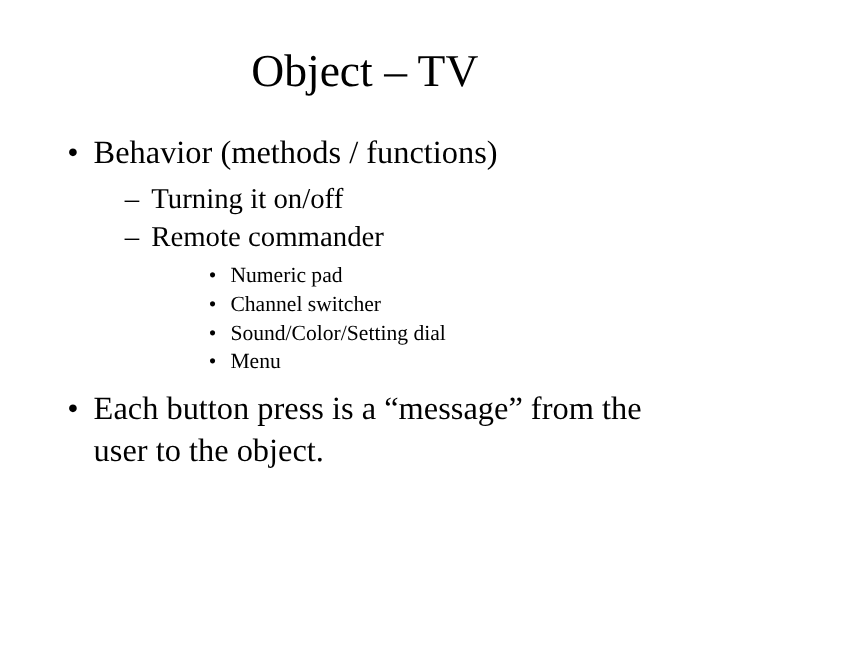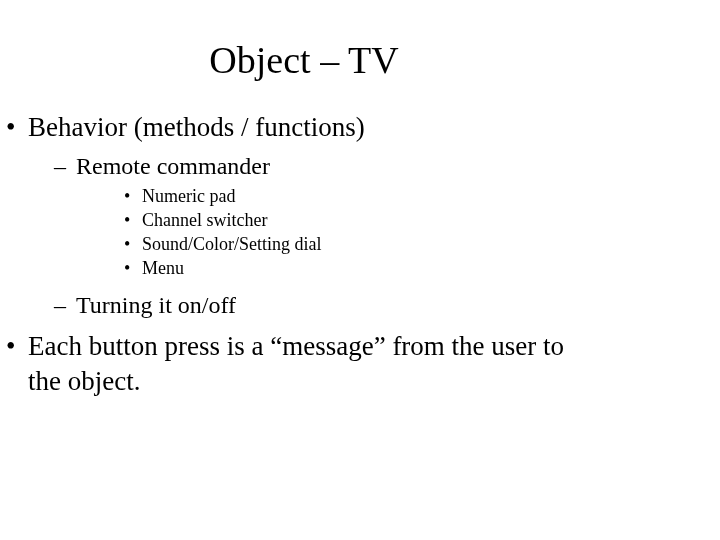--- a/index.html
+++ b/index.html
@@ -17,20 +17,21 @@
     position: relative;
     box-sizing: border-box;
   }
   .title {
     text-align: center;
     font-size: 38px;
     padding-top: 38px;
     padding-bottom: 28px;
   }
   .content {
+    padding-left: 50px;
     padding-right: 40px;
   }
   ul {
     margin: 0;
     padding: 0;
     list-style: none;
   }
   li { line-height: 1.28; }
   
   .l1 > li {
@@ -82,31 +83,31 @@
 <div class="slide">
   <div class="title">Object – TV</div>
 
   <div class="content">
     <ul class="l1">
 
       <li>
         <span>Behavior (methods / functions)</span>
 
         <ul class="l2 l2-wrap">
+          <li>Turning it on/off</li>
           <li>
             <span>Remote commander</span>
 
             <ul class="l3 l3-wrap">
               <li>Numeric pad</li>
               <li>Channel switcher</li>
               <li>Sound/Color/Setting dial</li>
               <li>Menu</li>
             </ul>
           </li>
-          <li>Turning it on/off</li>
         </ul>
       </li>
 
       <li>Each button press is a “message” from the user to the object.</li>
 
     </ul>
   </div>
 </div>
 
 </body></html>

